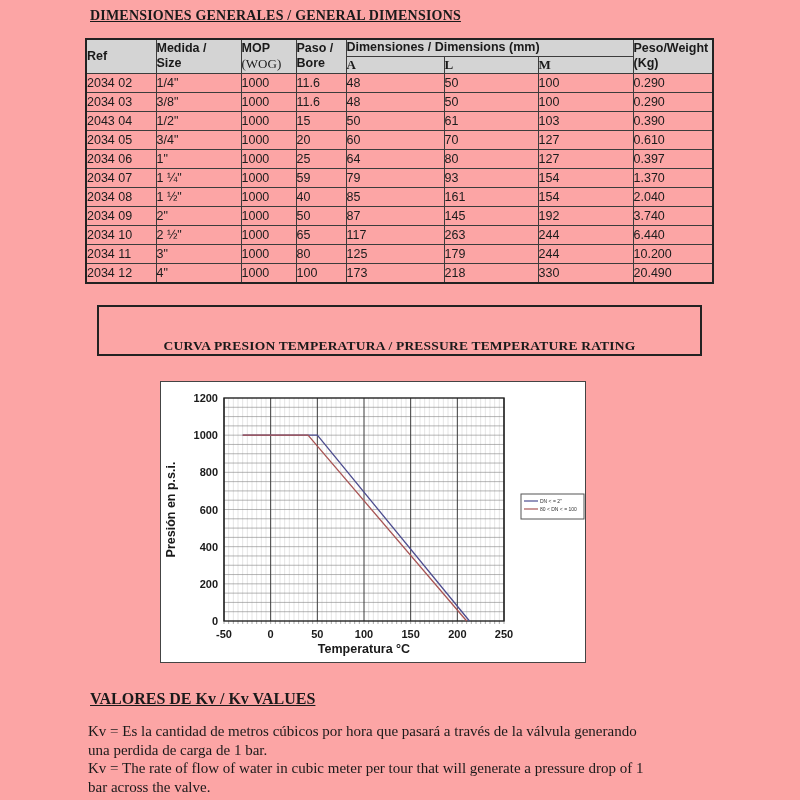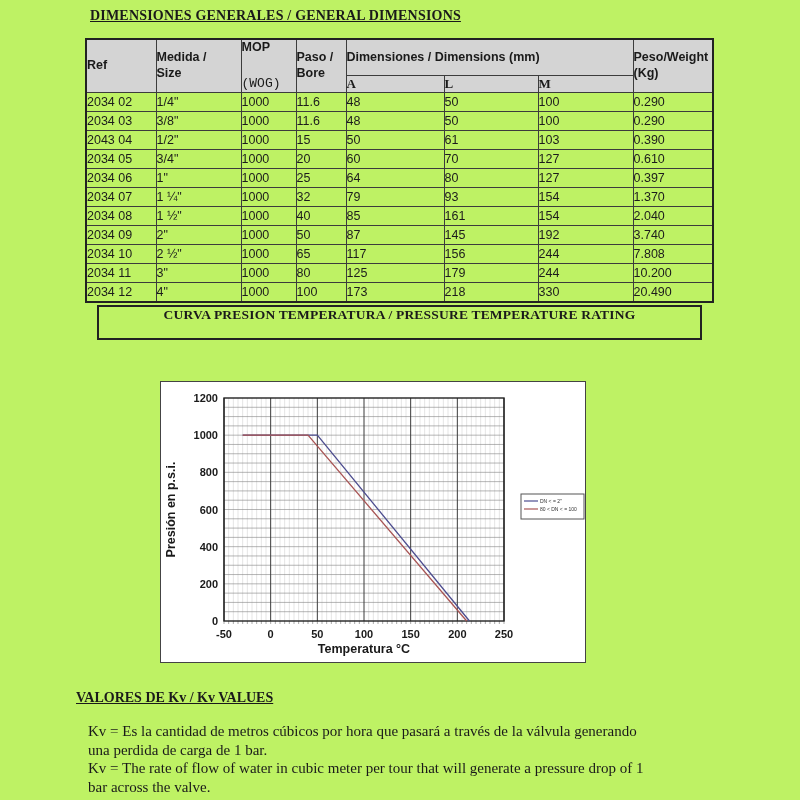--- a/index.html
+++ b/index.html
@@ -1,42 +1,42 @@
 <!DOCTYPE html>
 <html><head>
 <meta charset="utf-8">
 <style>
   * { margin:0; padding:0; box-sizing:border-box; }
   html,body { width:800px; height:800px; background:#ffffff; font-family:"Liberation Serif", serif; color:#1a1a1a; }
-  .page { position:relative; width:800px; height:800px; background:#bef264; overflow:hidden; }
+  .page { position:relative; width:800px; height:800px; background:#fca5a5; overflow:hidden; }
 
   .doc-title { position:absolute; left:90px; top:8px; font-size:14px; font-weight:bold; text-decoration:underline; letter-spacing:.2px; }
 
   table.dims { position:absolute; left:85px; top:38px; width:627px; border-collapse:collapse; table-layout:fixed;
                font-family:"Liberation Sans", sans-serif; font-size:12.5px; text-align:left; }
   table.dims th, table.dims td { border:1px solid #3c3c3c; padding:0; }
   table.dims { border:2px solid #222; }
   table.dims thead th { background:#d4d4d4; font-weight:bold; line-height:1.25; vertical-align:middle; }
   table.dims tbody td { height:18px; line-height:18px; color:#1c1c1c; }
-  .serif-sub { font-family:Liberation Mono, monospace; font-weight:normal; font-size:13px;margin-top:20px; }
+  .serif-sub { font-family:Liberation Serif, serif; font-weight:normal; font-size:13px; }
   .alm { font-family:"Liberation Serif", serif; font-weight:bold; font-size:13px; }
   table.dims thead tr.sub th { height:17px; }
 
-  .rating-box { position:absolute; left:97px; top:305px; width:605px; height:35px; border:2px solid #222;
-                display:flex; align-items:flex-start; justify-content:center;
+  .rating-box { position:absolute; left:97px; top:305px; width:605px; height:51px; border:2px solid #222;
+                display:flex; align-items:flex-end; justify-content:center;
                 font-size:13.5px; font-weight:bold; letter-spacing:.2px; }
 
   .chart-panel { position:absolute; left:160px; top:381px; width:426px; height:282px; border:1px solid #444; background:#fff; }
   .chart-panel svg { display:block; }
   svg text { font-family:"Liberation Sans", sans-serif; fill:#1a1a1a; }
   svg .tick { font-size:11px; font-weight:bold; }
   svg .axis-title { font-size:12.5px; font-weight:bold; }
   svg .legend-label { font-size:5px; font-weight:normal; fill:#333; }
 
-  .kv-heading { position:absolute; left:76px; top:690px; font-size:14px; font-weight:bold; text-decoration:underline; }
+  .kv-heading { position:absolute; left:90px; top:690px; font-size:16px; font-weight:bold; text-decoration:underline; }
   .kv-text { position:absolute; left:88px; top:722px; width:640px; font-size:15px; line-height:18.5px; white-space:pre-line; }
 </style>
 </head>
 <body>
 
 <div class="page">
 
   <div class="doc-title">DIMENSIONES GENERALES / GENERAL DIMENSIONS</div>
 
   <table class="dims">
@@ -125,21 +125,21 @@
           <td>25</td>
           <td>64</td>
           <td>80</td>
           <td>127</td>
           <td>0.397</td>
         </tr>
         <tr>
           <td>2034 07</td>
           <td>1 ¼"</td>
           <td>1000</td>
-          <td>32</td>
+          <td>59</td>
           <td>79</td>
           <td>93</td>
           <td>154</td>
           <td>1.370</td>
         </tr>
         <tr>
           <td>2034 08</td>
           <td>1 ½"</td>
           <td>1000</td>
           <td>40</td>
@@ -157,23 +157,23 @@
           <td>145</td>
           <td>192</td>
           <td>3.740</td>
         </tr>
         <tr>
           <td>2034 10</td>
           <td>2 ½"</td>
           <td>1000</td>
           <td>65</td>
           <td>117</td>
-          <td>156</td>
+          <td>263</td>
           <td>244</td>
-          <td>7.808</td>
+          <td>6.440</td>
         </tr>
         <tr>
           <td>2034 11</td>
           <td>3"</td>
           <td>1000</td>
           <td>80</td>
           <td>125</td>
           <td>179</td>
           <td>244</td>
           <td>10.200</td>

